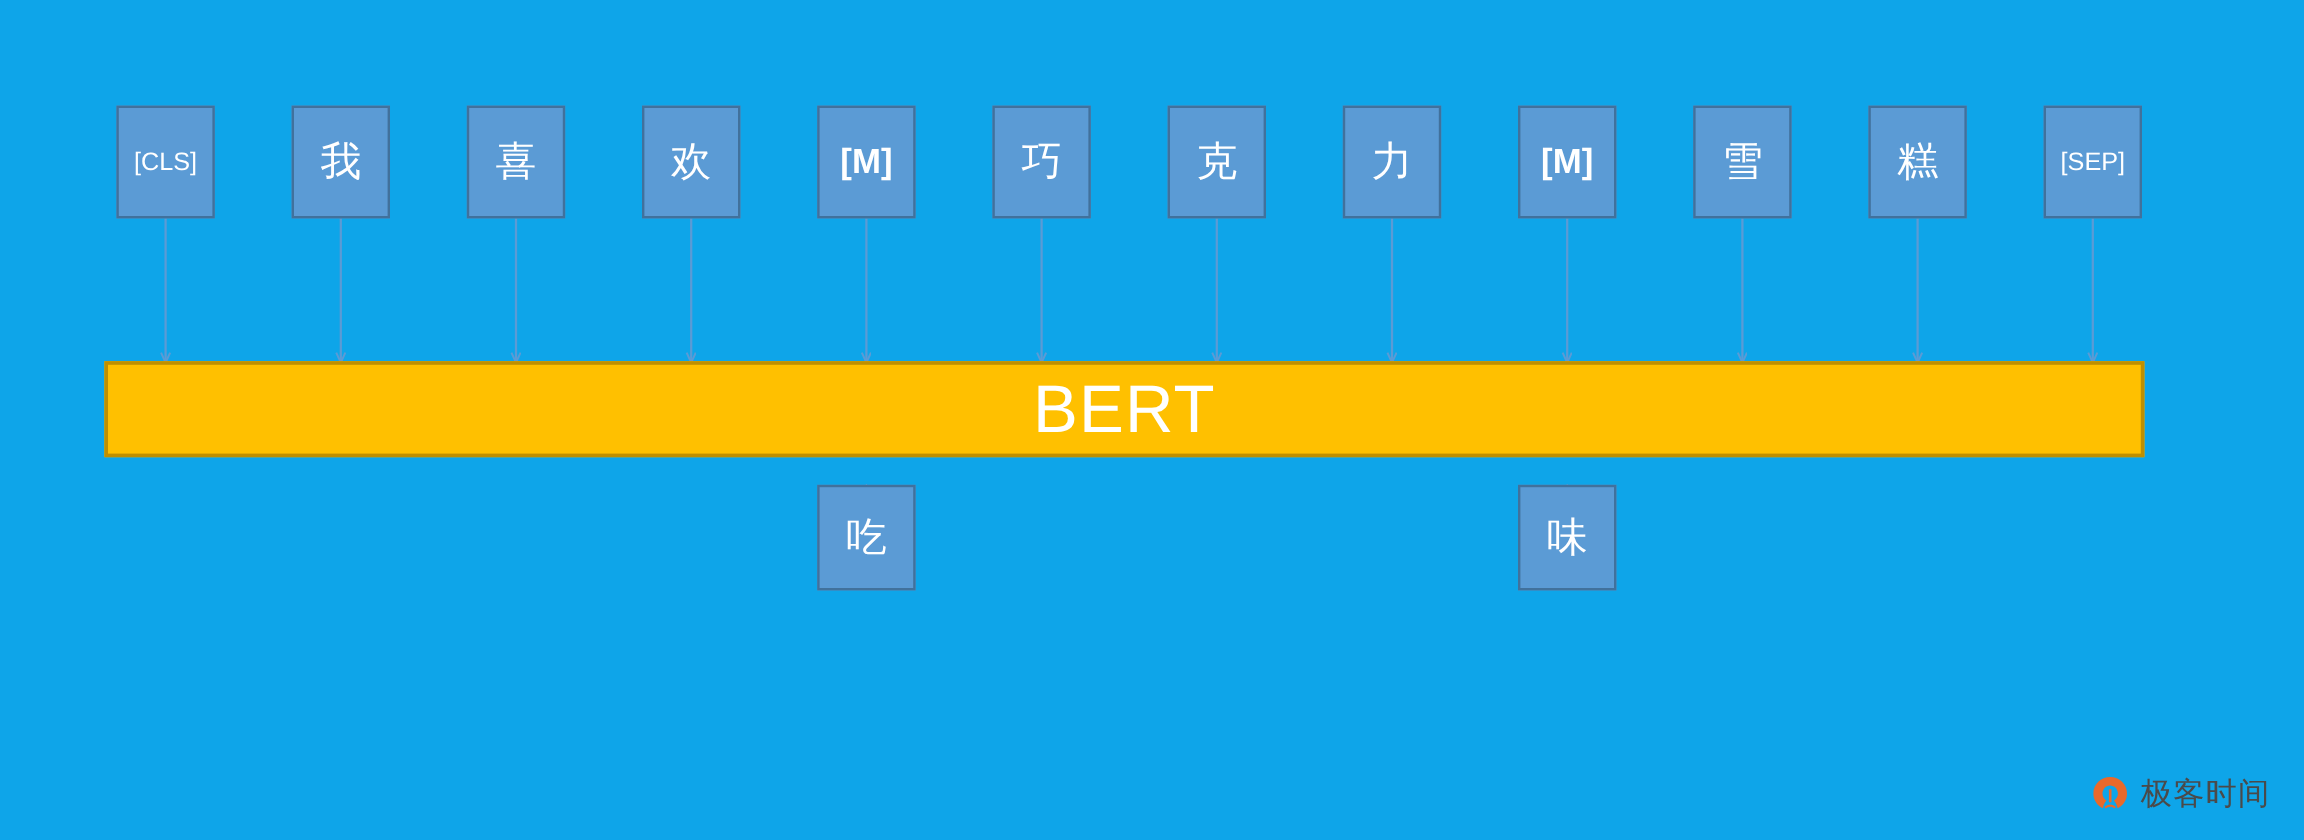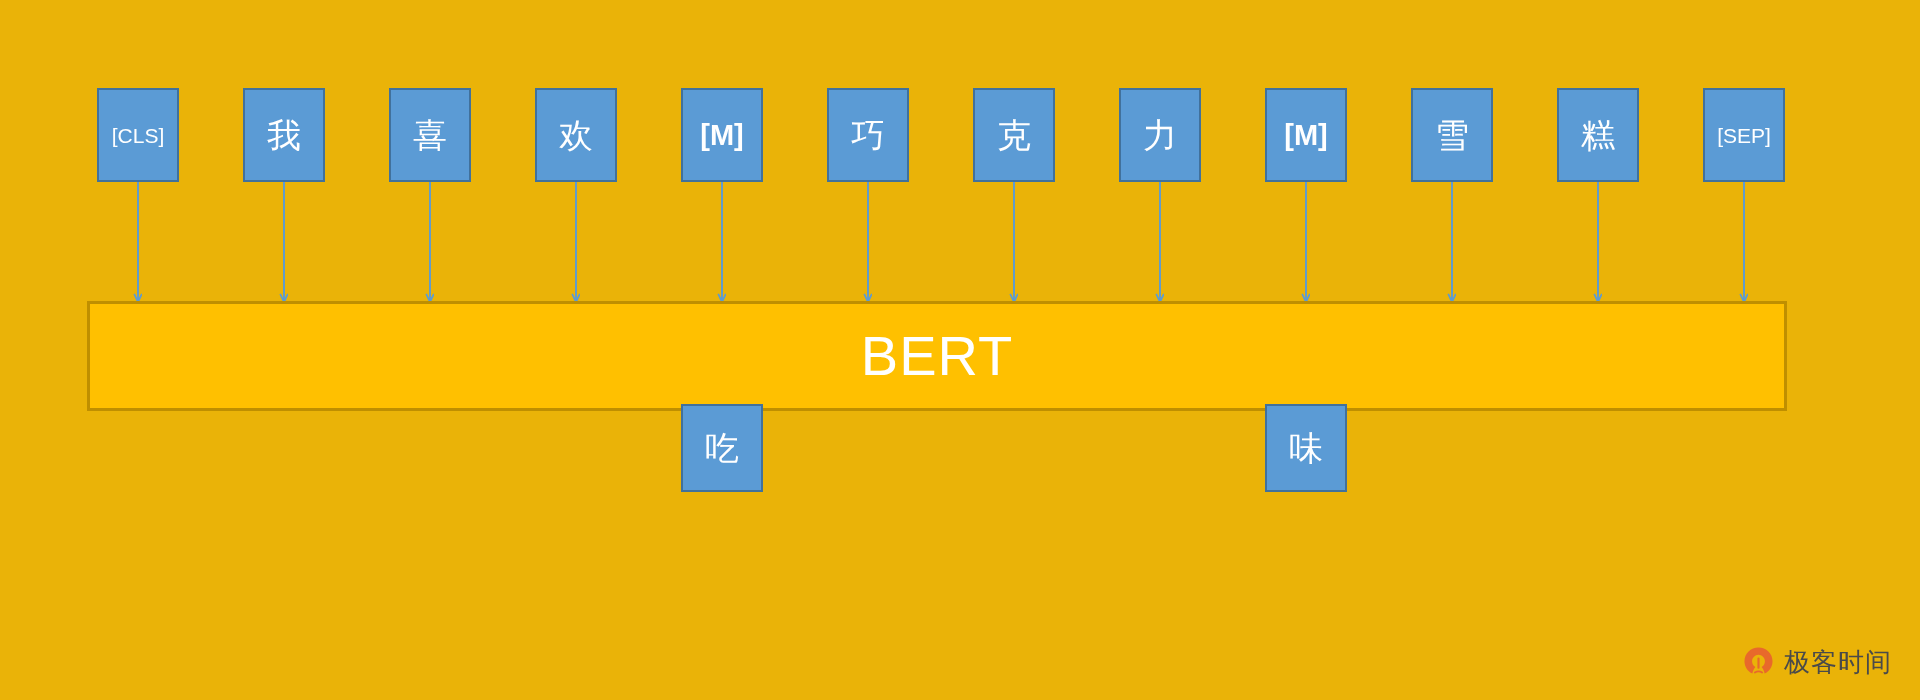--- a/index.html
+++ b/index.html
@@ -8,21 +8,21 @@
     padding: 0;
     background: #ffffff;
   }
   body {
     font-family: "Liberation Sans", "DejaVu Sans", sans-serif;
   }
   #canvas {
     position: relative;
     width: 1920px;
     height: 700px;
-    background: #eab308;
+    background: #0ea5e9;
     overflow: hidden;
   }
   #svg-layer {
     position: absolute;
     left: 0;
     top: 0;
     width: 1920px;
     height: 700px;
     pointer-events: none;
   }
@@ -49,21 +49,21 @@
   .lbl-spec  { font-size: 21px; font-weight: 400; letter-spacing: 0px; }
   .lbl-mask  { font-size: 29px; font-weight: bold; letter-spacing: 0px; }
 
   
   #bert-bar {
     position: absolute;
     box-sizing: border-box;
     left: 87px;
     top: 301px;
     width: 1700px;
-    height: 110px;
+    height: 80px;
     background: #FFC000;
     border: 3px solid #BF8F00;
     display: flex;
     align-items: center;
     justify-content: center;
     z-index: 2;
   }
   #bert-bar .bert-text {
     color: #ffffff;
     font-size: 56px;

